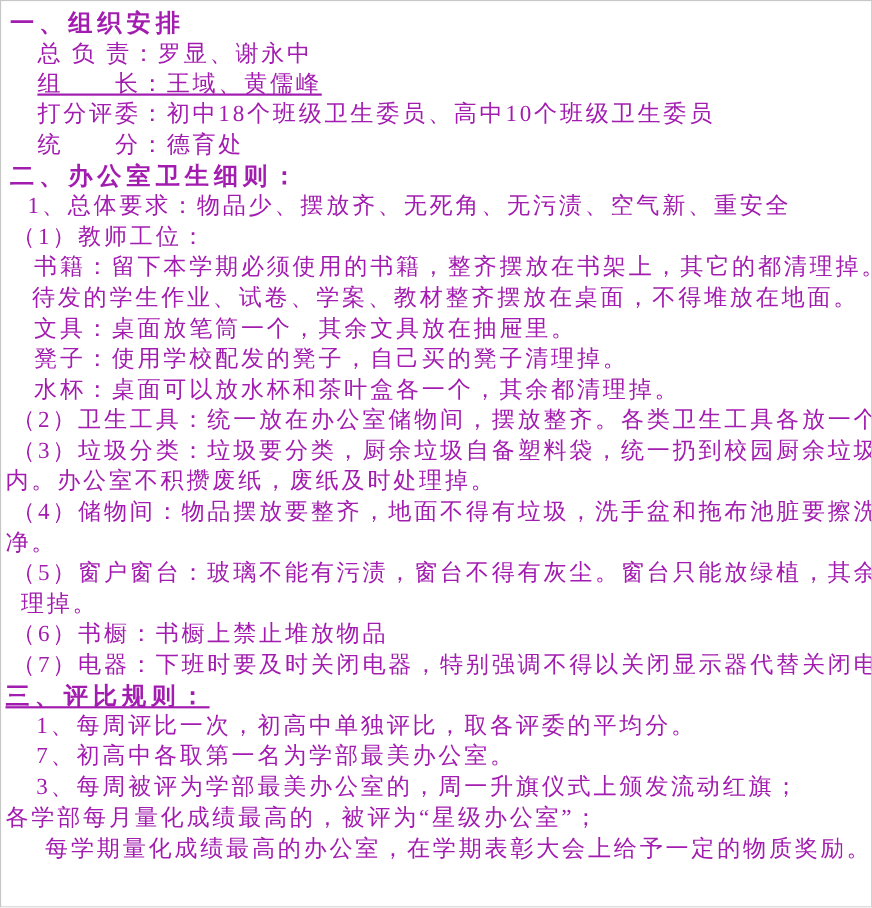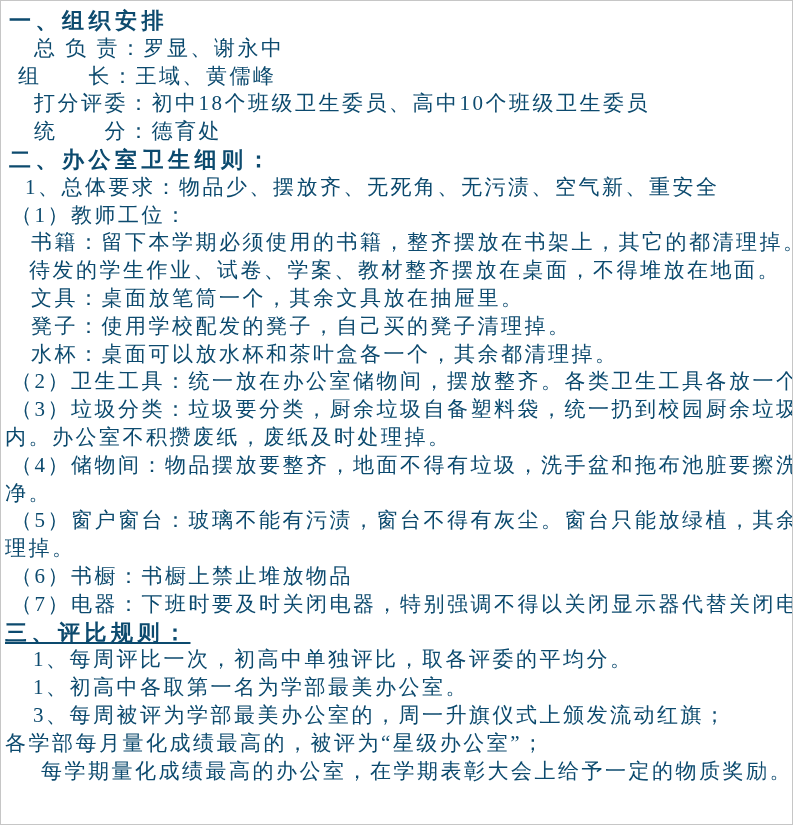--- a/index.html
+++ b/index.html
@@ -20,59 +20,59 @@
     overflow: hidden;
   }
   .doc-body {
     width: 100%;
   }
   .line {
     height: 27.8px;
     line-height: 27.8px;
     white-space: pre;
     overflow: hidden;
-    color: #0c4a6e;
+    color: #a21caf;
     font-family: "Liberation Serif", "DejaVu Serif", serif;
     font-size: 21px;
     letter-spacing: 2.5px;
   }
   .line.heading {
     font-family: "Liberation Sans", "DejaVu Sans", sans-serif;
     font-weight: bold;
     font-size: 22px;
     letter-spacing: 4.5px;
   }
 </style>
 </head>
 <body>
 
 <div class="page">
   <div class="doc-body">
       <div class="line heading" style="padding-left: 8px;">一、组织安排</div>
       <div class="line" style="padding-left: 33px;">总 负 责：罗显、谢永中</div>
-      <div class="line" style="padding-left: 17px;">组　　长：王域、黄儒峰</div>
+      <div class="line" style="padding-left: 33px; text-decoration: underline;">组　　长：王域、黄儒峰</div>
       <div class="line" style="padding-left: 33px;">打分评委：初中18个班级卫生委员、高中10个班级卫生委员</div>
       <div class="line" style="padding-left: 33px;">统　　分：德育处</div>
       <div class="line heading" style="padding-left: 8px;">二、办公室卫生细则：</div>
       <div class="line" style="padding-left: 24px;">1、总体要求：物品少、摆放齐、无死角、无污渍、空气新、重安全</div>
       <div class="line" style="padding-left: 10px;">（1）教师工位：</div>
       <div class="line" style="padding-left: 30px;">书籍：留下本学期必须使用的书籍，整齐摆放在书架上，其它的都清理掉。</div>
       <div class="line" style="padding-left: 28px;">待发的学生作业、试卷、学案、教材整齐摆放在桌面，不得堆放在地面。</div>
       <div class="line" style="padding-left: 30px;">文具：桌面放笔筒一个，其余文具放在抽屉里。</div>
       <div class="line" style="padding-left: 30px;">凳子：使用学校配发的凳子，自己买的凳子清理掉。</div>
       <div class="line" style="padding-left: 30px;">水杯：桌面可以放水杯和茶叶盒各一个，其余都清理掉。</div>
       <div class="line" style="padding-left: 10px;">（2）卫生工具：统一放在办公室储物间，摆放整齐。各类卫生工具各放一个。</div>
       <div class="line" style="padding-left: 10px;">（3）垃圾分类：垃圾要分类，厨余垃圾自备塑料袋，统一扔到校园厨余垃圾桶</div>
       <div class="line" style="padding-left: 4px;">内。办公室不积攒废纸，废纸及时处理掉。</div>
       <div class="line" style="padding-left: 10px;">（4）储物间：物品摆放要整齐，地面不得有垃圾，洗手盆和拖布池脏要擦洗干</div>
       <div class="line" style="padding-left: 4px;">净。</div>
       <div class="line" style="padding-left: 10px;">（5）窗户窗台：玻璃不能有污渍，窗台不得有灰尘。窗台只能放绿植，其余清</div>
-      <div class="line" style="padding-left: 4px;">理掉。</div>
+      <div class="line" style="padding-left: 18px;">理掉。</div>
       <div class="line" style="padding-left: 10px;">（6）书橱：书橱上禁止堆放物品</div>
       <div class="line" style="padding-left: 10px;">（7）电器：下班时要及时关闭电器，特别强调不得以关闭显示器代替关闭电脑</div>
       <div class="line heading" style="padding-left: 4px; text-decoration: underline;">三、评比规则：</div>
       <div class="line" style="padding-left: 32px;">1、每周评比一次，初高中单独评比，取各评委的平均分。</div>
-      <div class="line" style="padding-left: 32px;">1、初高中各取第一名为学部最美办公室。</div>
+      <div class="line" style="padding-left: 32px;">7、初高中各取第一名为学部最美办公室。</div>
       <div class="line" style="padding-left: 32px;">3、每周被评为学部最美办公室的，周一升旗仪式上颁发流动红旗；</div>
       <div class="line" style="padding-left: 4px;">各学部每月量化成绩最高的，被评为“星级办公室”；</div>
       <div class="line" style="padding-left: 4px; margin-left: 36px;">每学期量化成绩最高的办公室，在学期表彰大会上给予一定的物质奖励。</div>
     </div>
 </div>
 
 </body></html>

